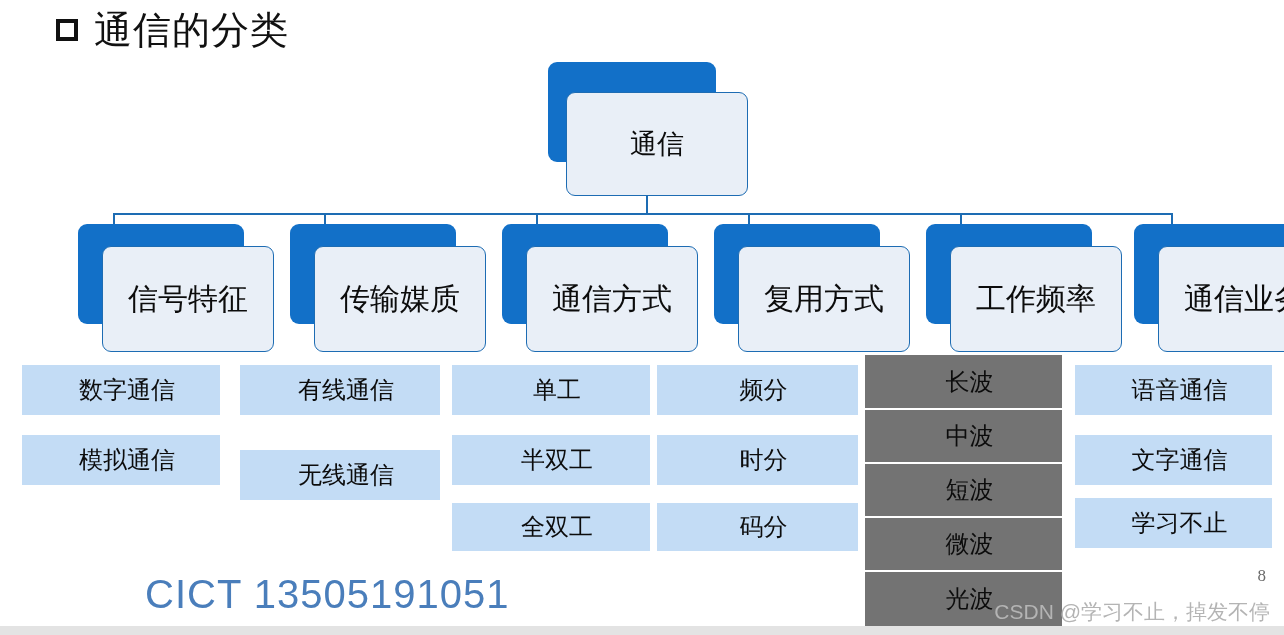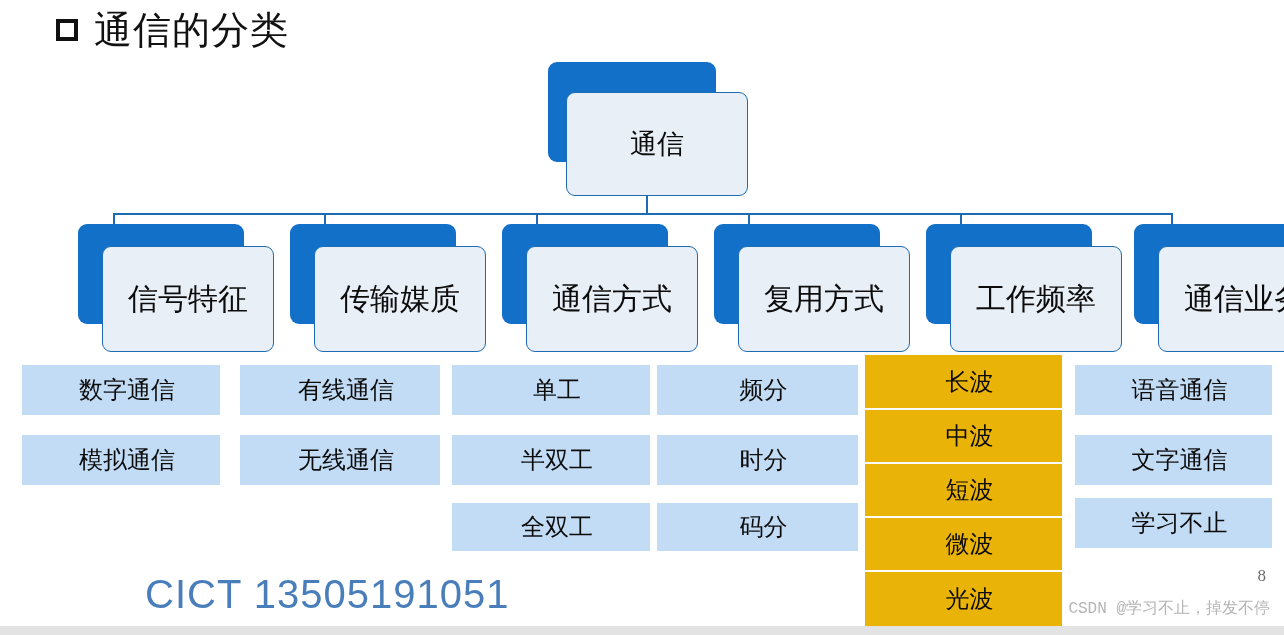--- a/index.html
+++ b/index.html
@@ -62,37 +62,37 @@
     position:absolute;
     background:#c3dcf5;
     color:#0c0c0c;
     display:flex;align-items:center;justify-content:center;
     font-family:"DejaVu Sans","Liberation Sans",sans-serif;
     font-size:24px;
     box-sizing:border-box;
     white-space:nowrap;
     padding-left:12px;
   }
-  .leaf.freq{background:#eab308;border-bottom:2px solid #ffffff;}
+  .leaf.freq{background:#737373;border-bottom:2px solid #ffffff;}
 
   
   #cict{
     position:absolute;left:145px;top:572px;
     font-size:40px;color:#4a7ebb;letter-spacing:1px;
     font-family:"Liberation Sans","DejaVu Sans",sans-serif;
   }
   #page-number{
     position:absolute;right:18px;top:566px;
     font-size:17px;color:#6b6b6b;
     font-family:"Liberation Serif","DejaVu Serif",serif;
   }
   #csdn-watermark{
     position:absolute;right:14px;top:598px;
-    font-size:16px;color:#b4b4b4;
-    font-family:Liberation Mono, monospace;
+    font-size:21px;color:#b4b4b4;
+    font-family:Liberation Sans, sans-serif;
     white-space:nowrap;
   }
   #bottom-band{
     position:absolute;left:0;top:626px;width:1284px;height:9px;
     background:#e3e3e3;
   }
 </style>
 </head>
 <body>
 
@@ -160,21 +160,21 @@
     <div class="back"></div>
     <div class="front">
       <span class="label">通信业务</span>
     </div>
   </div>
 
   <div class="leaf" style="left:22px;top:365px;width:198px;height:50px;">数字通信</div>
   <div class="leaf" style="left:22px;top:435px;width:198px;height:50px;">模拟通信</div>
 
   <div class="leaf" style="left:240px;top:365px;width:200px;height:50px;">有线通信</div>
-  <div class="leaf" style="left:240px;top:435px;width:200px;height:50px;">无线通信</div>
+  <div class="leaf" style="left:240px;top:450px;width:200px;height:50px;">无线通信</div>
 
   <div class="leaf" style="left:452px;top:365px;width:198px;height:50px;">单工</div>
   <div class="leaf" style="left:452px;top:435px;width:198px;height:50px;">半双工</div>
   <div class="leaf" style="left:452px;top:503px;width:198px;height:48px;">全双工</div>
 
   <div class="leaf" style="left:657px;top:365px;width:201px;height:50px;">频分</div>
   <div class="leaf" style="left:657px;top:435px;width:201px;height:50px;">时分</div>
   <div class="leaf" style="left:657px;top:503px;width:201px;height:48px;">码分</div>
 
   <div class="leaf freq" style="left:865px;top:355px;width:197px;height:55px;">长波</div>

